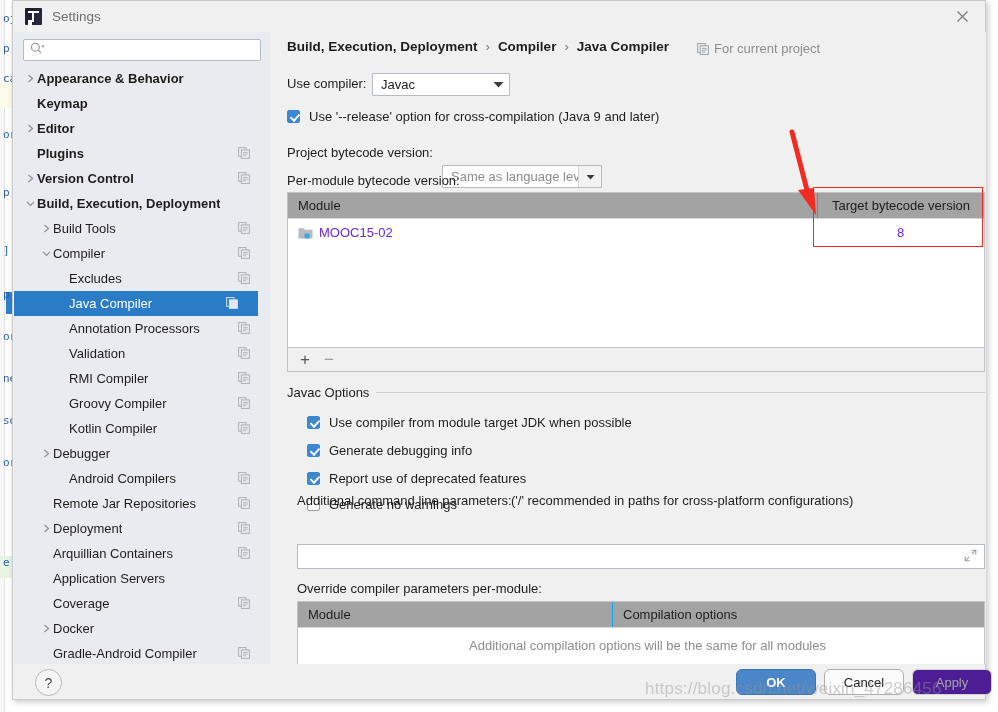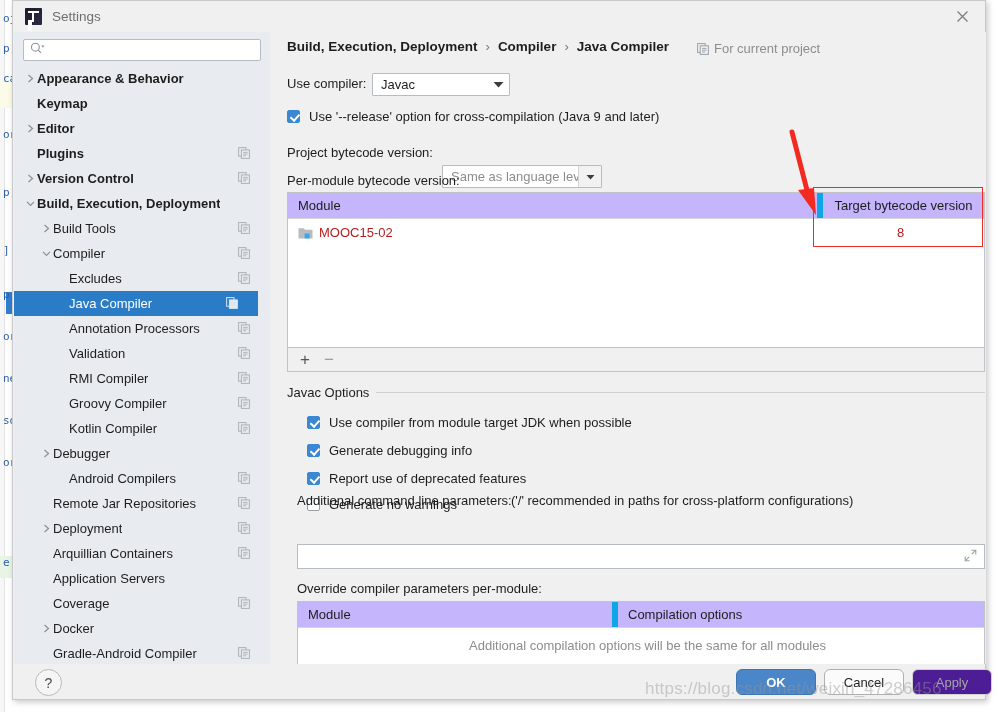--- a/index.html
+++ b/index.html
@@ -134,28 +134,28 @@
     border:solid #fff;border-width:0 2px 2px 0;transform:rotate(42deg);
   }
   .cb-row{display:flex;align-items:center;gap:9px;}
   .cb-row .cb-lbl{font-size:13px;color:#1d1d1d;}
 
   
   .tbl{
     background:#fff;border:1px solid #c0c4c8;box-sizing:border-box;position:absolute;
   }
   .tbl .thead{
-    height:25px;display:flex;align-items:stretch;border-bottom:1px solid #d6d6d6;background:#c4b5fd;
+    height:25px;display:flex;align-items:stretch;border-bottom:1px solid #d6d6d6;background:#a3a3a3;
   }
   .tbl .th{
     font-size:13px;color:#1d1d1d;display:flex;align-items:center;padding-left:10px;box-sizing:border-box;
   }
-  .tbl .th + .th{border-left:6px solid #0ea5e9;}
+  .tbl .th + .th{border-left:1px solid #0ea5e9;}
   .tbl .trow{height:27px;display:flex;align-items:center;}
-  .tbl .td{font-size:13px;color:#b91c1c;display:flex;align-items:center;padding-left:10px;box-sizing:border-box;}
+  .tbl .td{font-size:13px;color:#6d28d9;display:flex;align-items:center;padding-left:10px;box-sizing:border-box;}
   .tbl .td.center{justify-content:center;padding-left:0;}
   .mod-ic{width:15px;height:13px;margin-right:6px;flex:0 0 auto;position:relative;}
 
   #tbl1-footer{
     position:absolute;left:17px;top:316px;width:698px;height:24px;
     background:#f0f0f0;border:1px solid #c0c4c8;border-top:none;box-sizing:border-box;
     display:flex;align-items:center;gap:14px;padding-left:12px;
   }
   #tbl1-footer .gl{font-size:17px;color:#555;line-height:1;cursor:default;}
   #tbl1-footer .gl.dim{color:#9a9a9a;}

